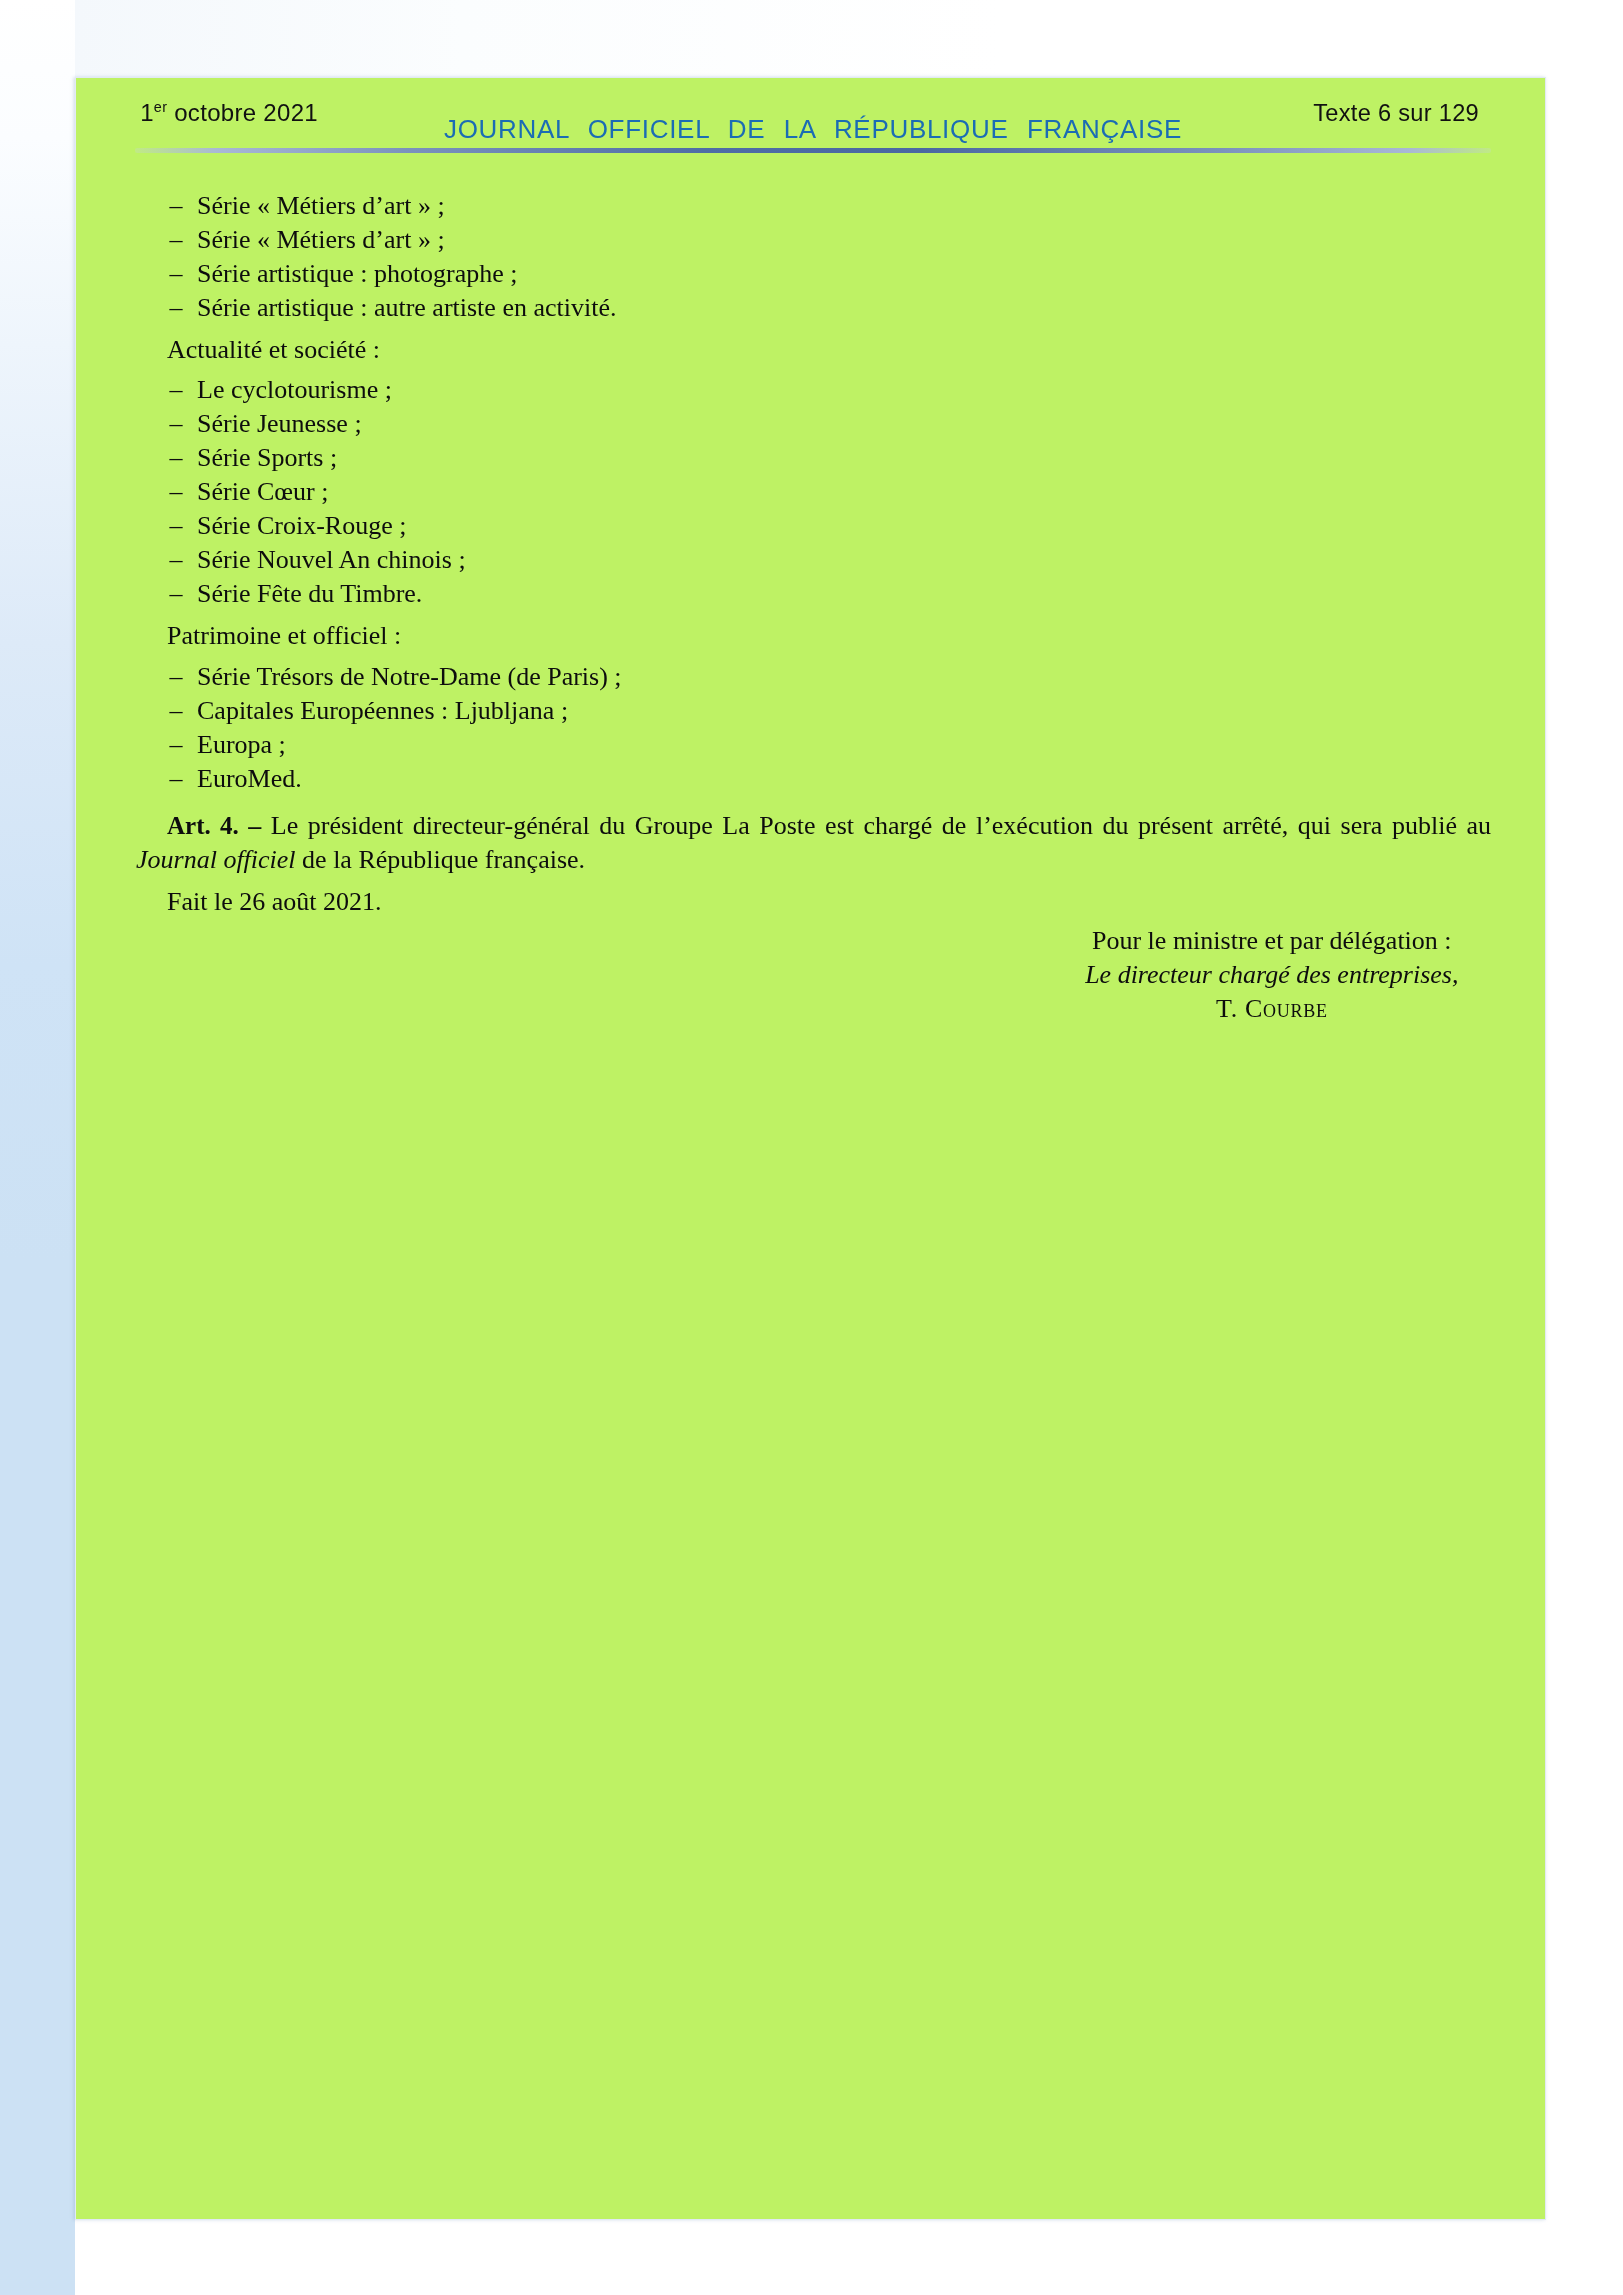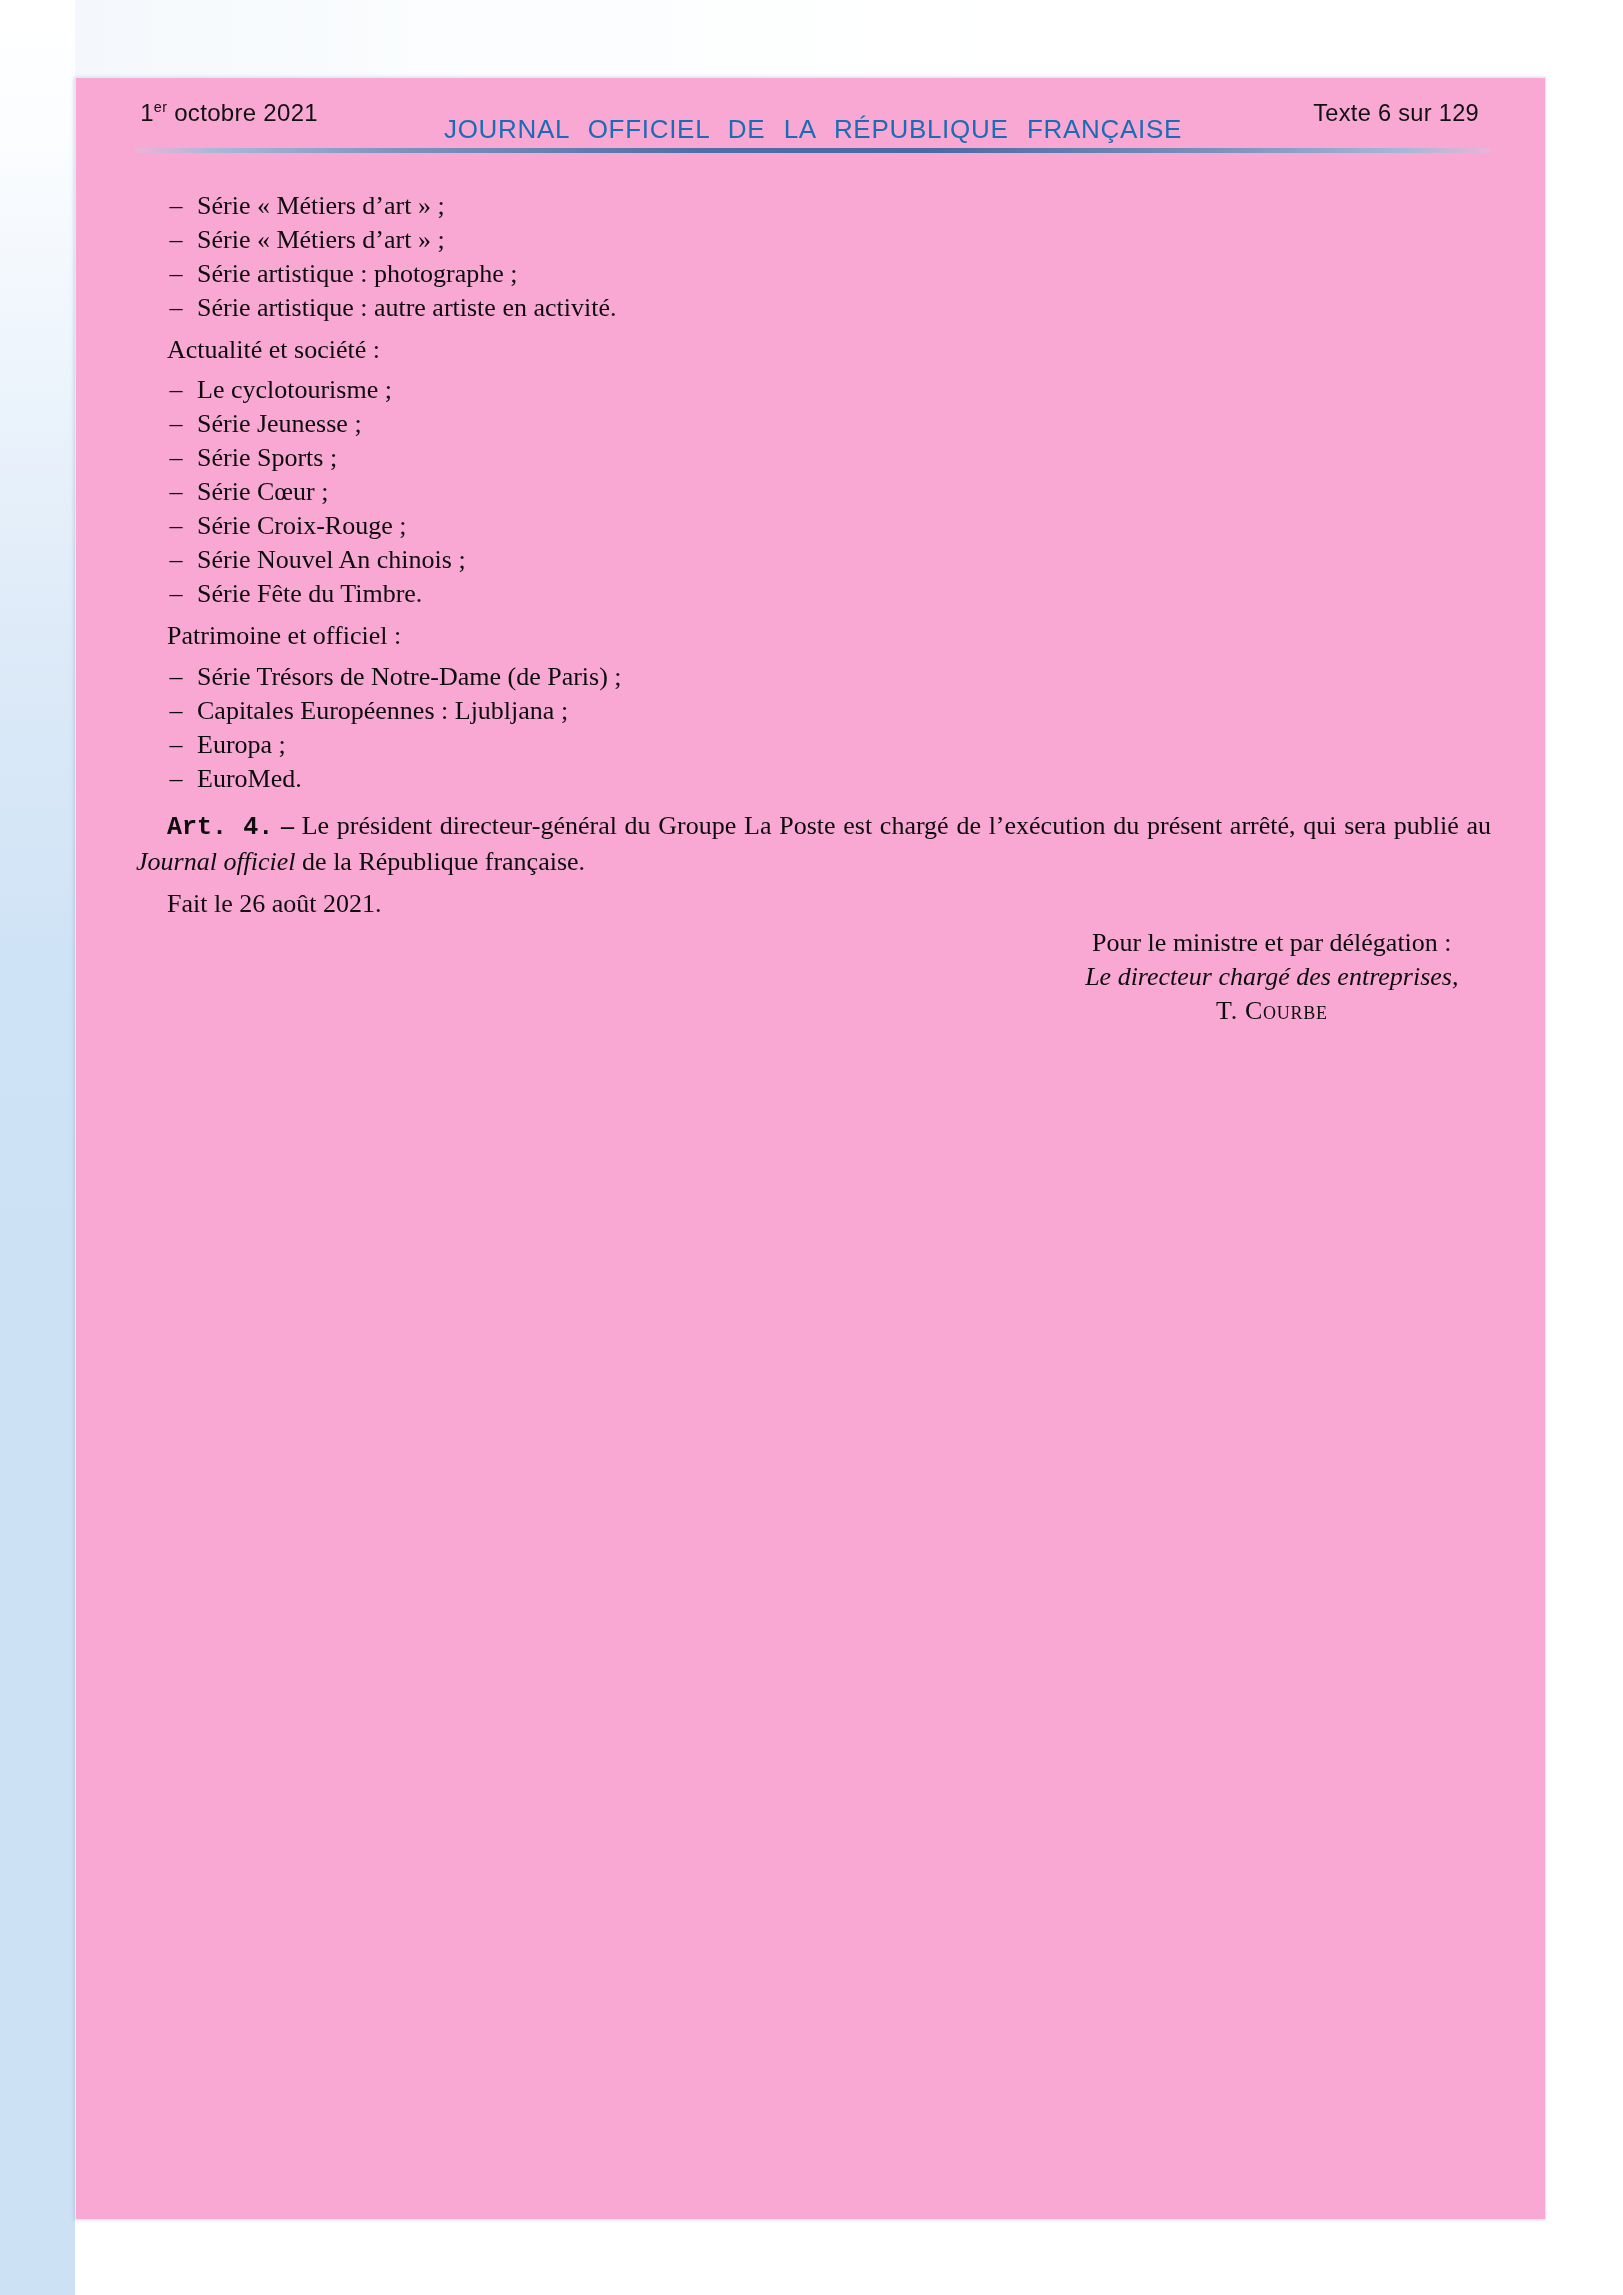--- a/index.html
+++ b/index.html
@@ -23,21 +23,21 @@
   
   .top-strip {
     position:absolute; left:75px; top:0; width:1548px; height:77px;
     background:linear-gradient(90deg, #f4f8fc 0%, #fbfdfe 25%, #ffffff 60%);
   }
 
   
   .page {
     position:absolute; left:75px; top:77px;
     width:1471px; height:2143px;
-    background:#f9a8d4;
+    background:#bef264;
     border:0.7px solid #e2eaf3;
     box-shadow:-2px 0 3.3px rgba(130,155,190,0.22), 0 0 2.6px rgba(150,170,200,0.18);
     box-sizing:border-box;
   }
 
   
   .header {
     position:absolute; top:18.3px; left:59px; right:54px; height:34px;
     font-family:"Liberation Sans", sans-serif;
     line-height:34px;
@@ -78,21 +78,21 @@
   .dash-item .dash { display:inline-block; width:27.5px; text-indent:0; }
 
   .section-heading { margin-top:7.9px; margin-bottom:6.5px; padding-left:31px; }
 
   .article-par {
     margin:13px 0 0 0;
     text-align:justify;
     text-indent:31px;
   }
   .article-label {
-    font-family:Liberation Mono, monospace;
+    font-family:Liberation Serif, serif;
     font-weight:bold; font-size:25px;
   }
   .italic { font-style:italic; }
 
   .dateline { margin-top:7.9px; padding-left:31px; }
 
   .signature {
     margin-top:5.2px; margin-left:auto; margin-right:-9.8px;
     width:458px; text-align:center;
   }

